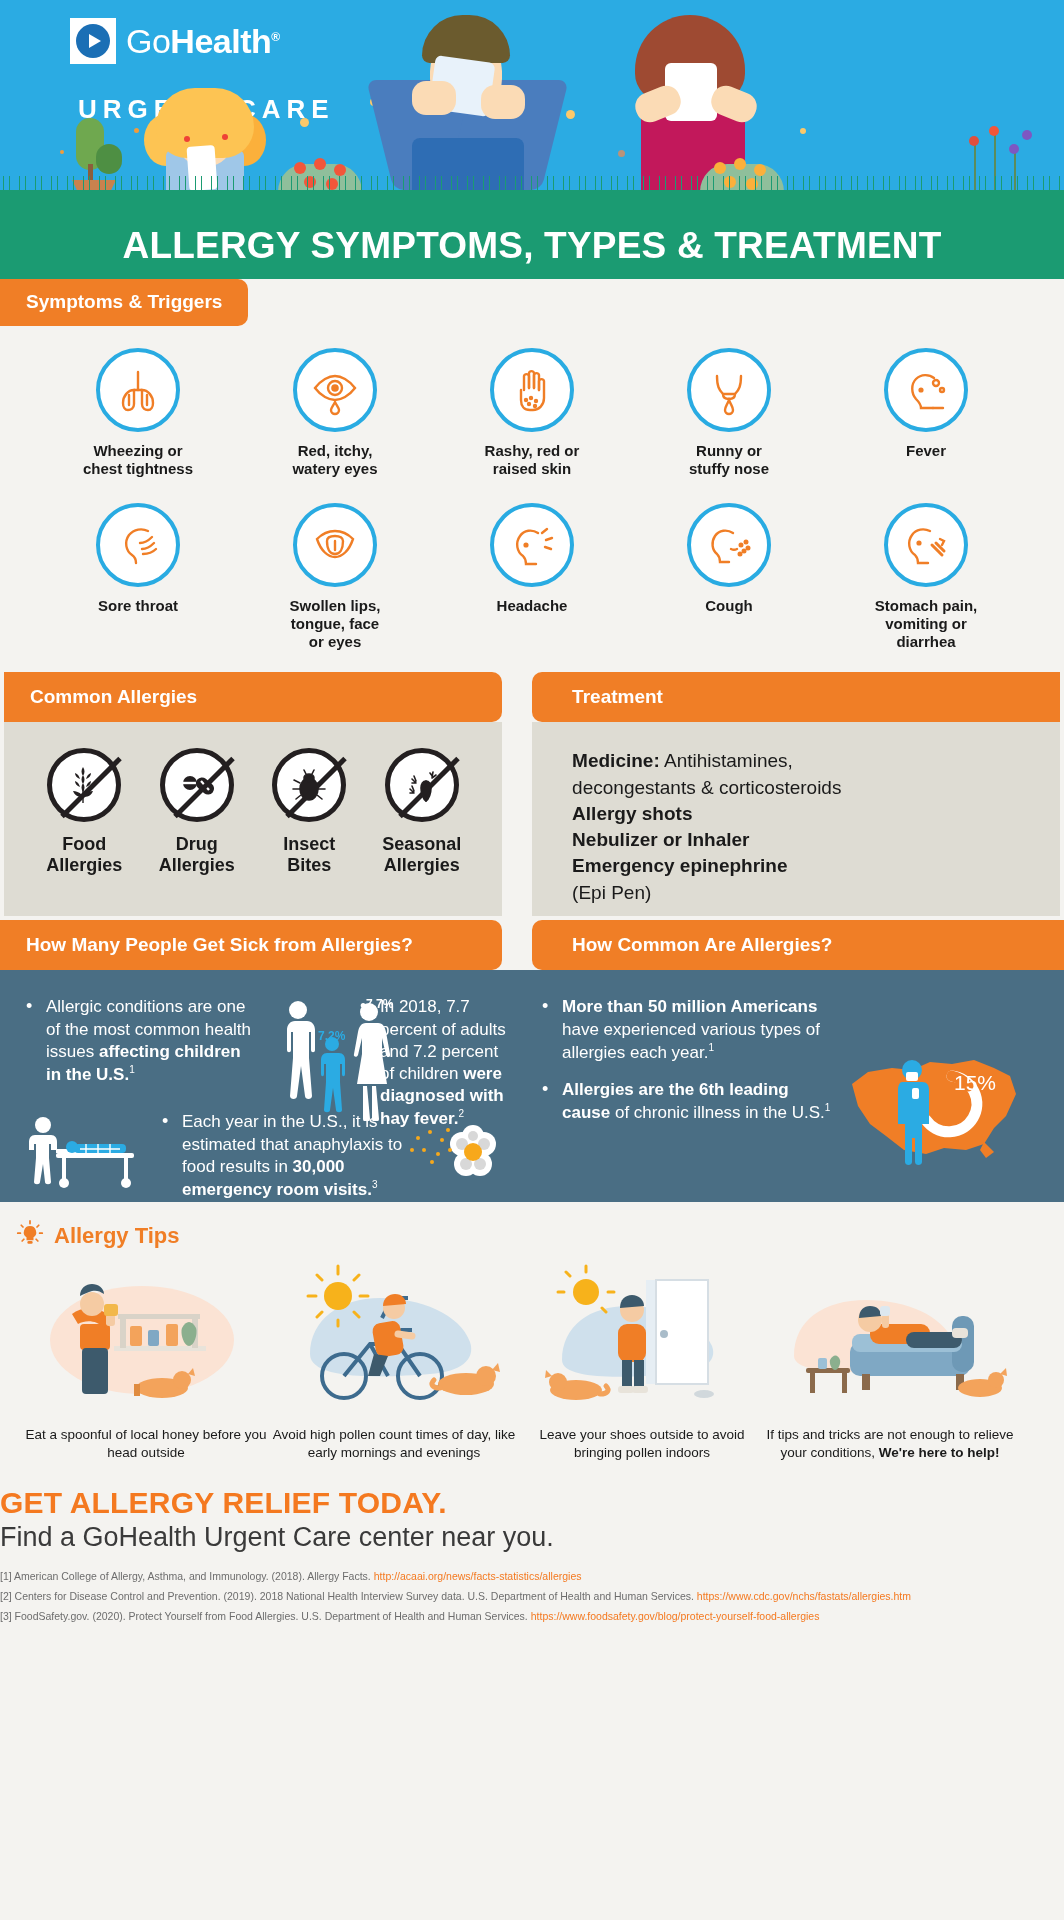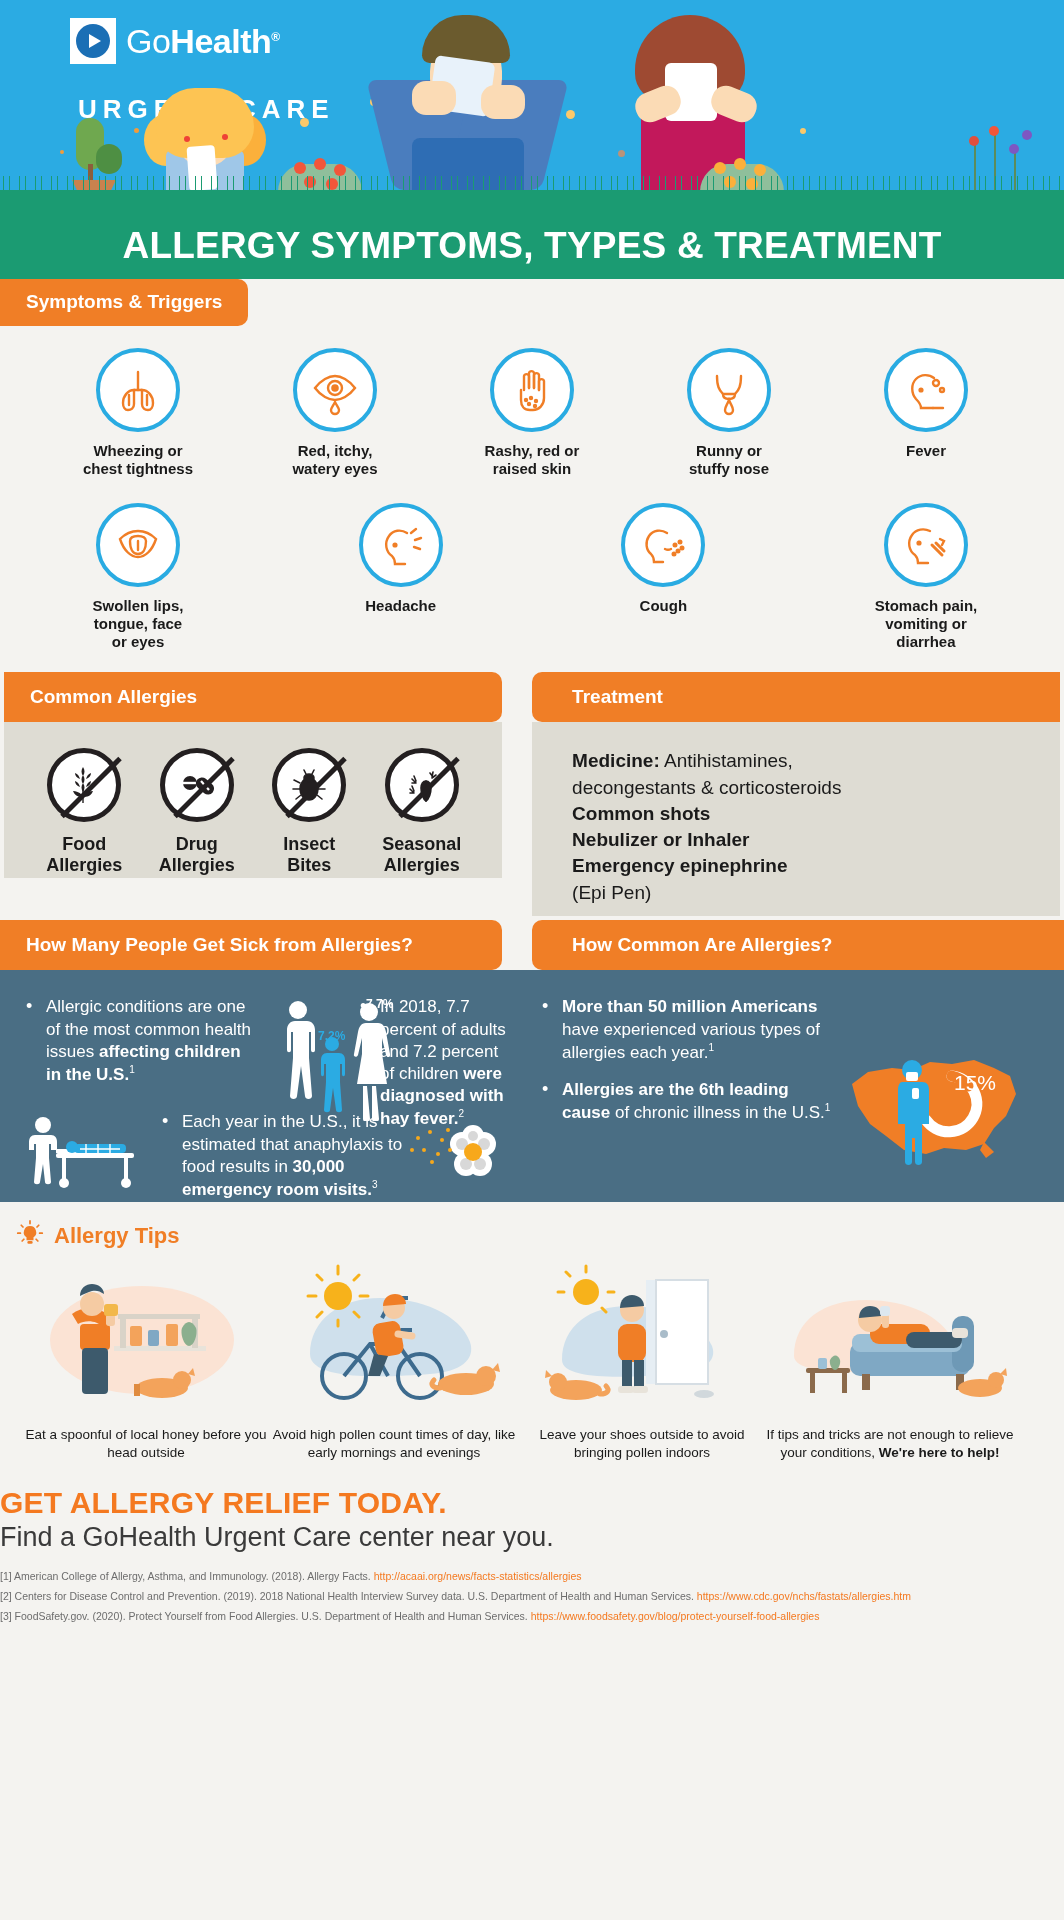--- a/index.html
+++ b/index.html
@@ -311,20 +311,31 @@
         </svg>
       </div>
       <div class="sym-label">Fever</div>
     </div>
   </div>
 
   <div class="sym-row" style="padding-top:26px;">
     <div class="sym-item">
       <div class="sym-circle">
         <svg viewBox="0 0 52 52" fill="none" stroke="#F07E26" stroke-width="2.4" stroke-linecap="round">
+          <path d="M36 12c-6-3-14-2-19 4-5 7-3 16 3 20 3 2 4 5 4 8"></path>
+          <path d="M40 18c-4 4-7 6-12 6"></path>
+            <path d="M42 24c-4 4-7 6-12 6"></path>
+            <path d="M44 30c-4 4-8 5-13 5"></path>
+        </svg>
+      </div>
+      <div class="sym-label">Sore throat</div>
+    </div>
+    <div class="sym-item">
+      <div class="sym-circle">
+        <svg viewBox="0 0 52 52" fill="none" stroke="#F07E26" stroke-width="2.4" stroke-linecap="round">
           <path d="M8 20c6-6 12-8 18-8s12 2 18 8c-4 12-11 18-18 18S12 32 8 20z"></path>
           <path d="M18 22c0 8 3 13 8 13s8-5 8-13c0-3-3-5-8-5s-8 2-8 5z"></path>
           <path d="M26 22v9"></path>
         </svg>
       </div>
       <div class="sym-label">Swollen lips,<br>tongue, face<br>or eyes</div>
     </div>
     <div class="sym-item">
       <div class="sym-circle">
         <svg viewBox="0 0 52 52" fill="none" stroke="#F07E26" stroke-width="2.4" stroke-linecap="round">
@@ -359,21 +370,21 @@
         </svg>
       </div>
       <div class="sym-label">Stomach pain,<br>vomiting or<br>diarrhea</div>
     </div>
   </div>
 </div>
 
 <div class="two-col">
   <div class="panel allergies-panel">
     <div class="panel-head">Common Allergies</div>
-    <div class="panel-body" style="height:156px;">
+    <div class="panel-body" style="height:194px;">
       <div class="allergy-row">
         <div class="allergy-item">
           <div class="allergy-circle">
             <svg viewBox="0 0 44 44" fill="#231F20">
               <path d="M21 4c-2 3-2 6 0 9 2-3 2-6 0-9zM21 12c-2 3-2 6 0 9 2-3 2-6 0-9zM21 20c-2 3-2 6 0 9 2-3 2-6 0-9z"></path>
               <path d="M13 10c0 3 2 5 5 6-1-3-2-5-5-6zM13 18c0 3 2 5 5 6-1-3-2-5-5-6zM29 10c0 3-2 5-5 6 1-3 2-5 5-6zM29 18c0 3-2 5-5 6 1-3 2-5 5-6z"></path>
               <path d="M20.3 27h1.4v13h-1.4z"></path>
               <path d="M20 32c-3-3-6-4-9-4 1 3 4 6 9 6zM22 32c3-3 6-4 9-4-1 3-4 6-9 6z"></path>
             </svg>
             <span class="slash"></span>
@@ -422,21 +433,21 @@
       </div>
     </div>
   </div>
 
   <div class="panel treatment-panel">
     <div class="panel-head right">Treatment</div>
     <div class="panel-body" style="height:194px;">
       <div class="treat-body">
         <div><b>Medicine:</b><span> Antihistamines,</span></div>
         <div><span>decongestants &amp; corticosteroids</span></div>
-        <div><b>Common shots</b></div>
+        <div><b>Allergy shots</b></div>
         <div><b>Nebulizer or Inhaler</b></div>
         <div><b>Emergency epinephrine</b></div>
         <div><span>(Epi Pen)</span></div>
       </div>
     </div>
   </div>
 </div>
 
 <div style="background:#F4F3F0;">
   <div class="stats-heads" style="gap:30px;">

